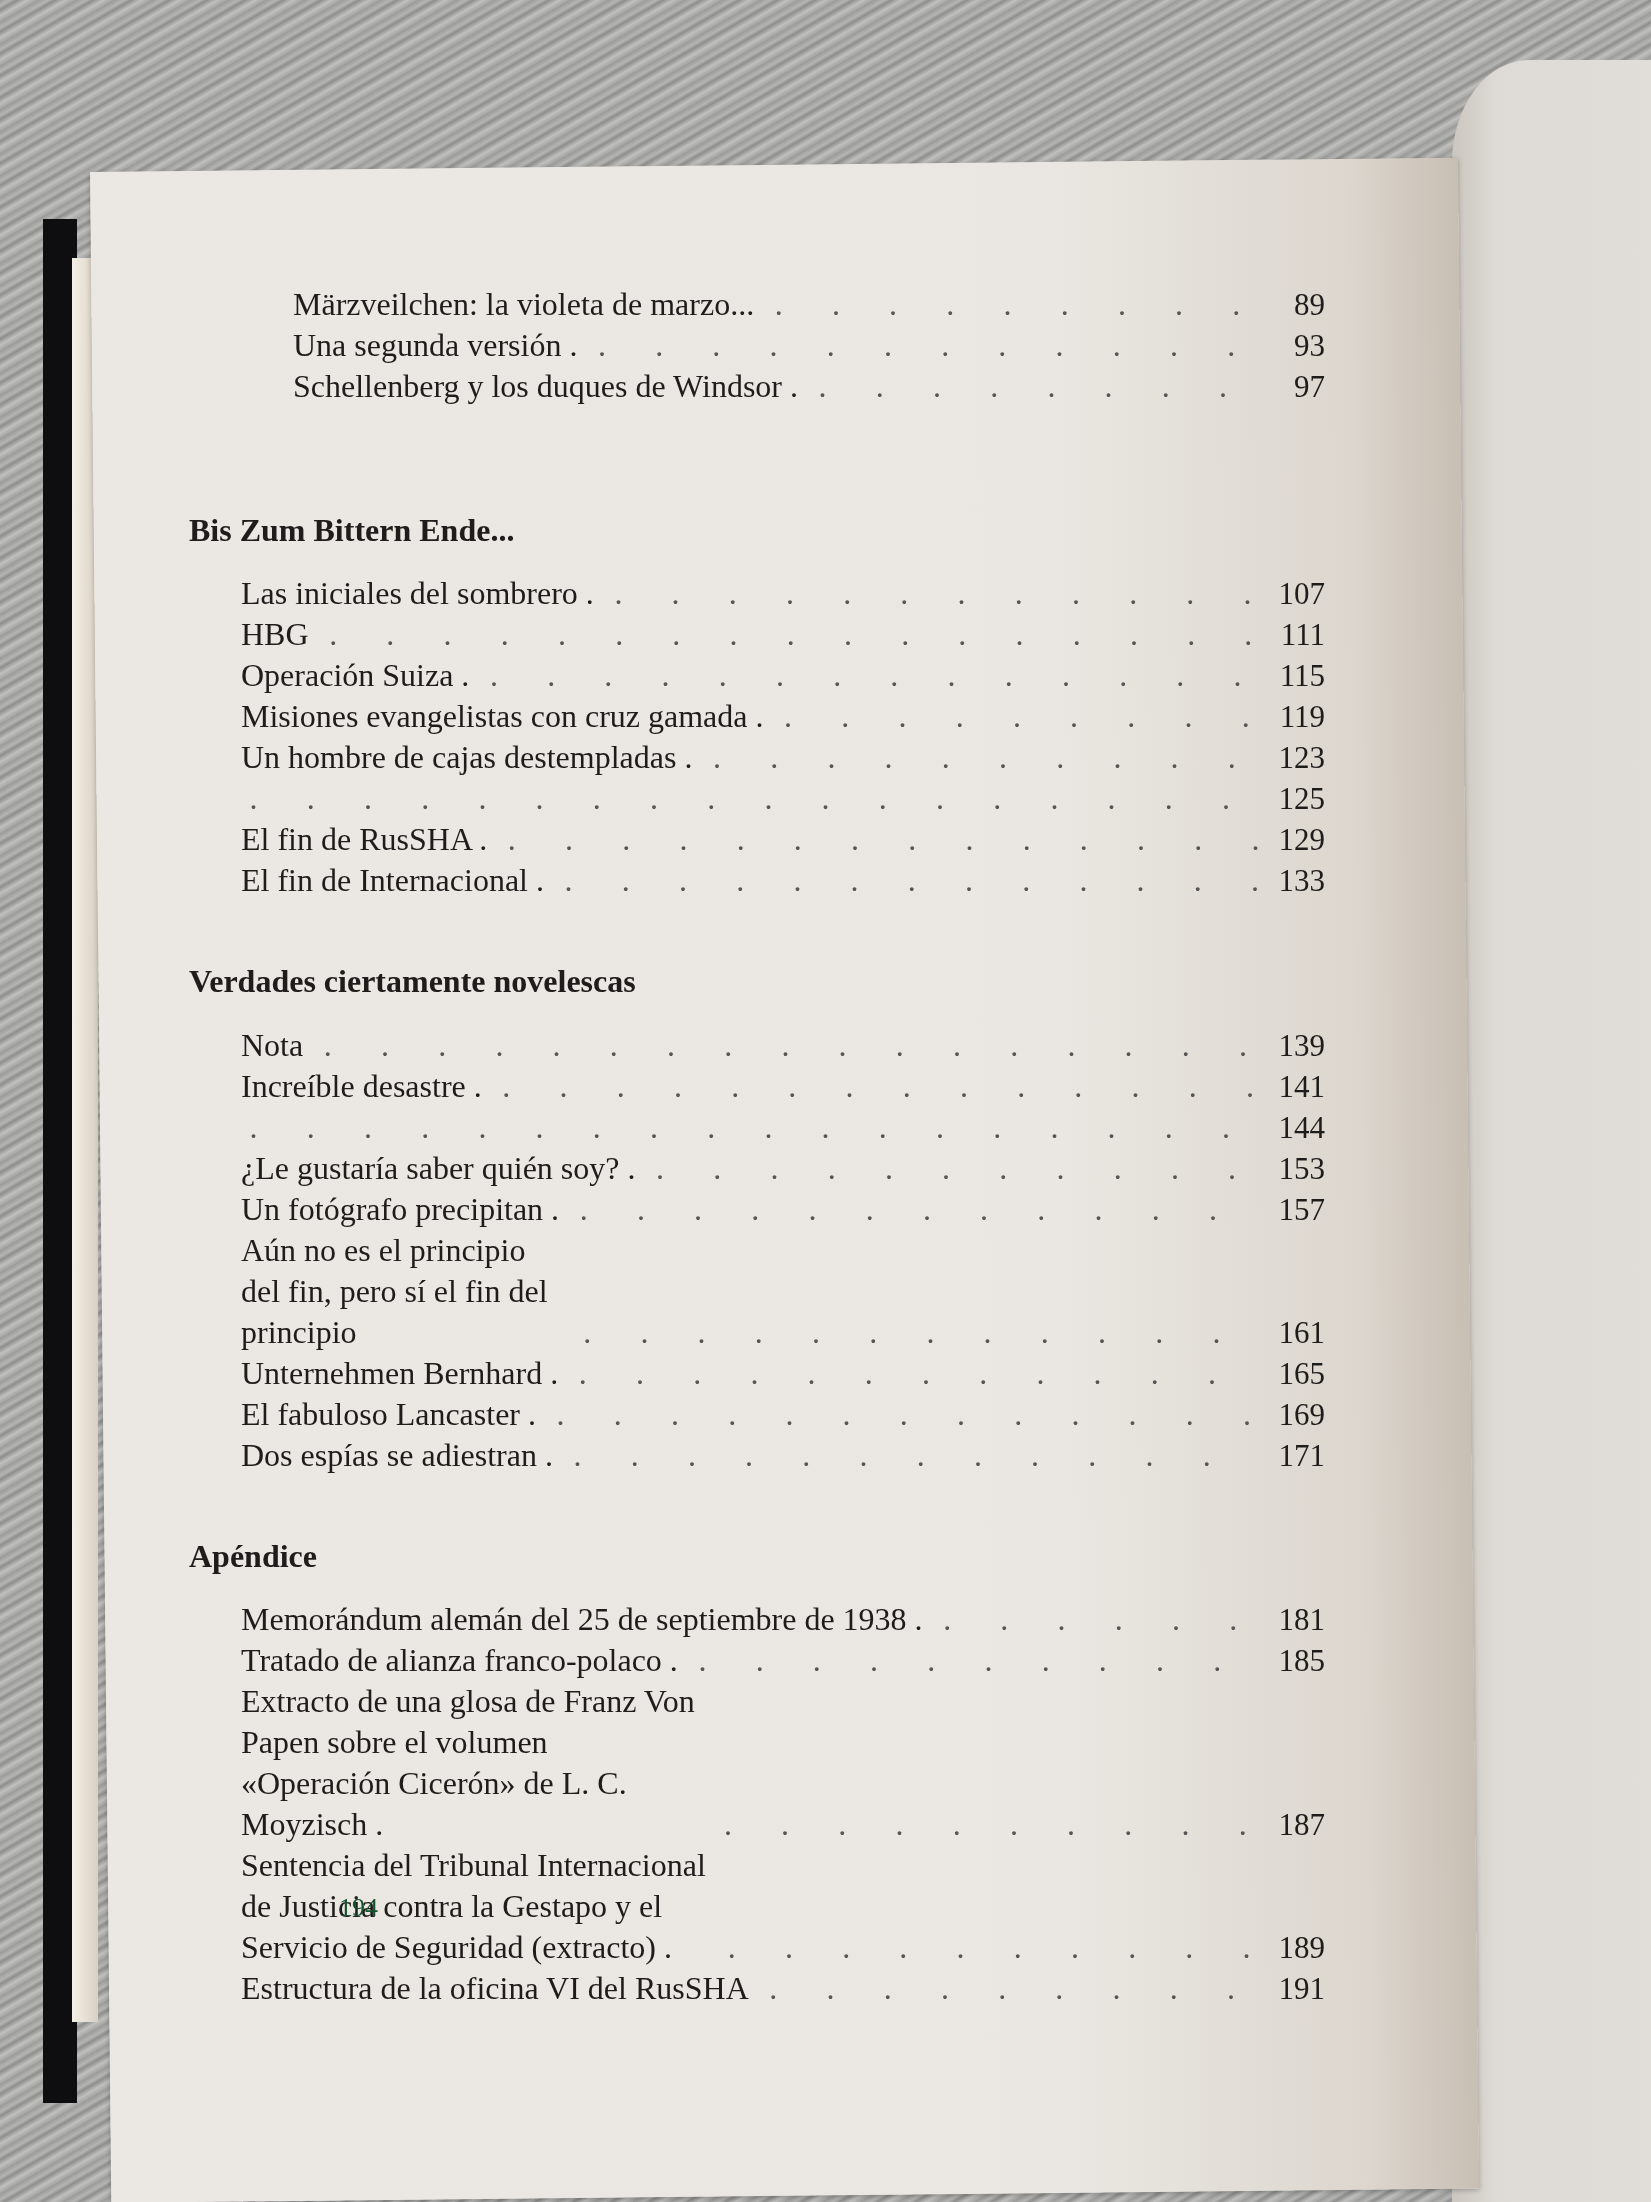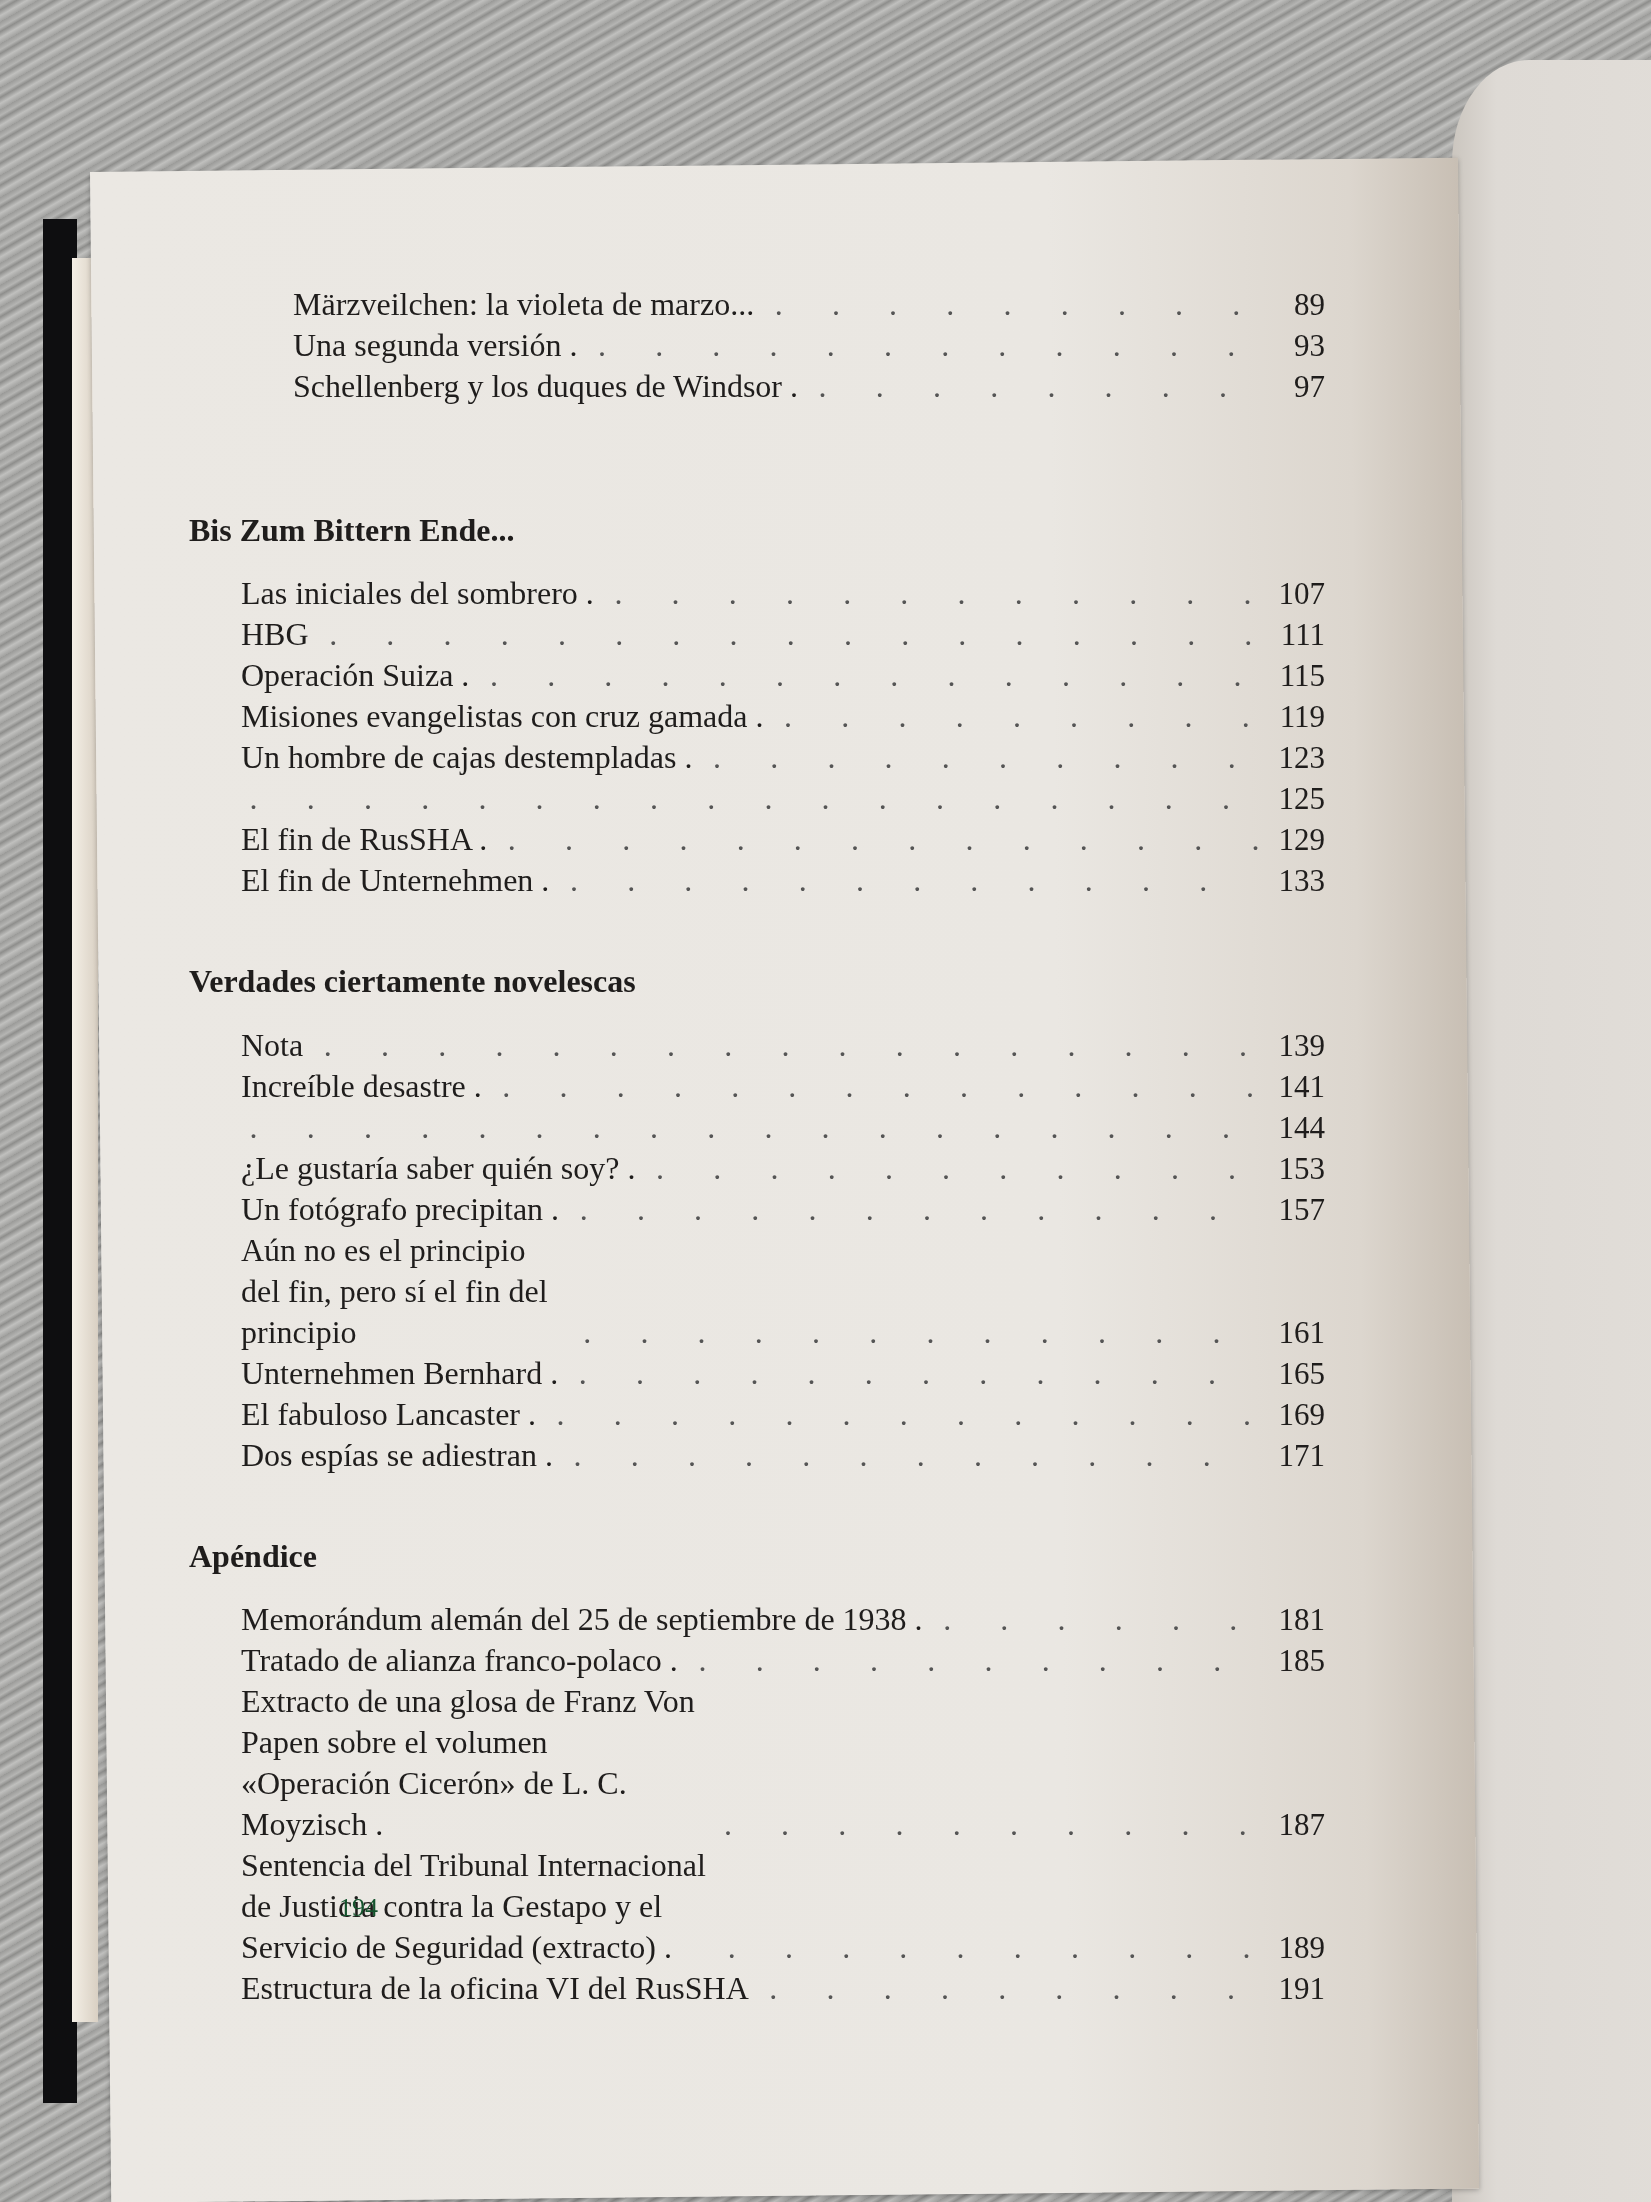--- a/index.html
+++ b/index.html
@@ -104,21 +104,21 @@
       <div class="entry">
           <span class="leader">. . . . . . . . . . . . . . . . . . . . . . . . . . .</span>
           <span class="page-num">125</span>
         </div>
       <div class="entry">
           <span class="title">El fin de RusSHA .</span>
           <span class="leader">. . . . . . . . . . . . . . . . . . . . . . . . . . .</span>
           <span class="page-num">129</span>
         </div>
       <div class="entry">
-          <span class="title">El fin de Unternehmen .</span>
+          <span class="title">El fin de Internacional .</span>
           <span class="leader">. . . . . . . . . . . . . . . . . . . . . . . . . . .</span>
           <span class="page-num">133</span>
         </div>
     </div>
   </div>
 
   <div class="section" style="margin-left:-52px;">
     <h2 class="section-title">Verdades ciertamente novelescas</h2>
     <div class="entries">
       <div class="entry">

